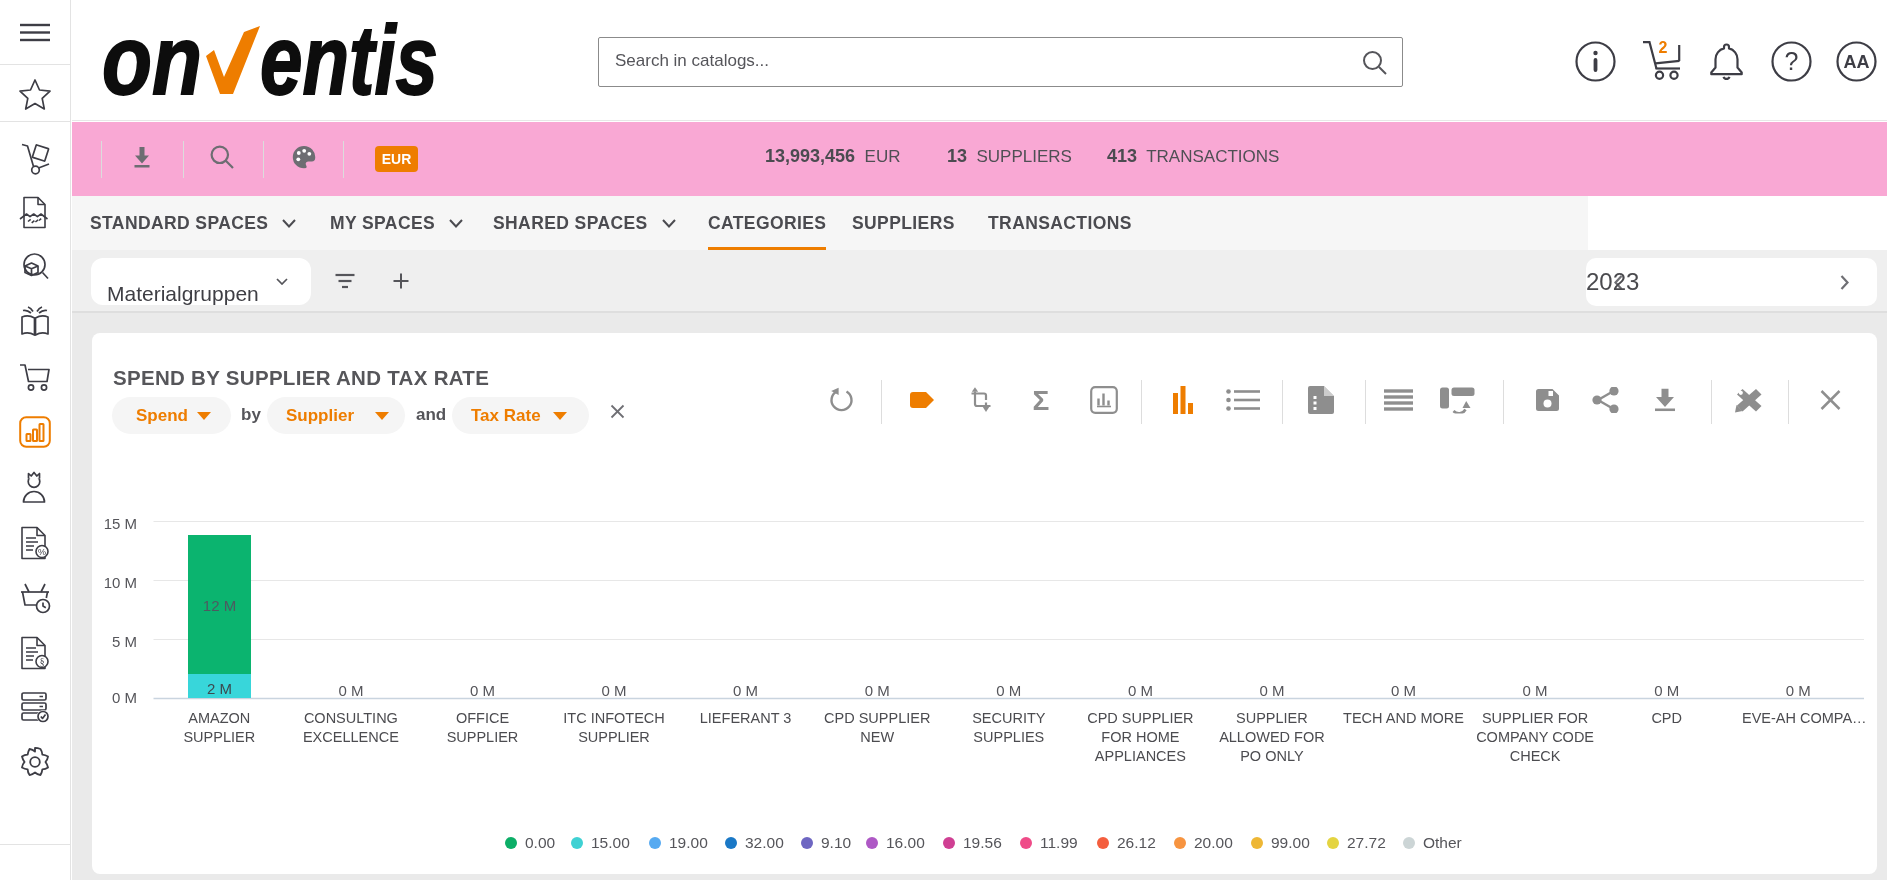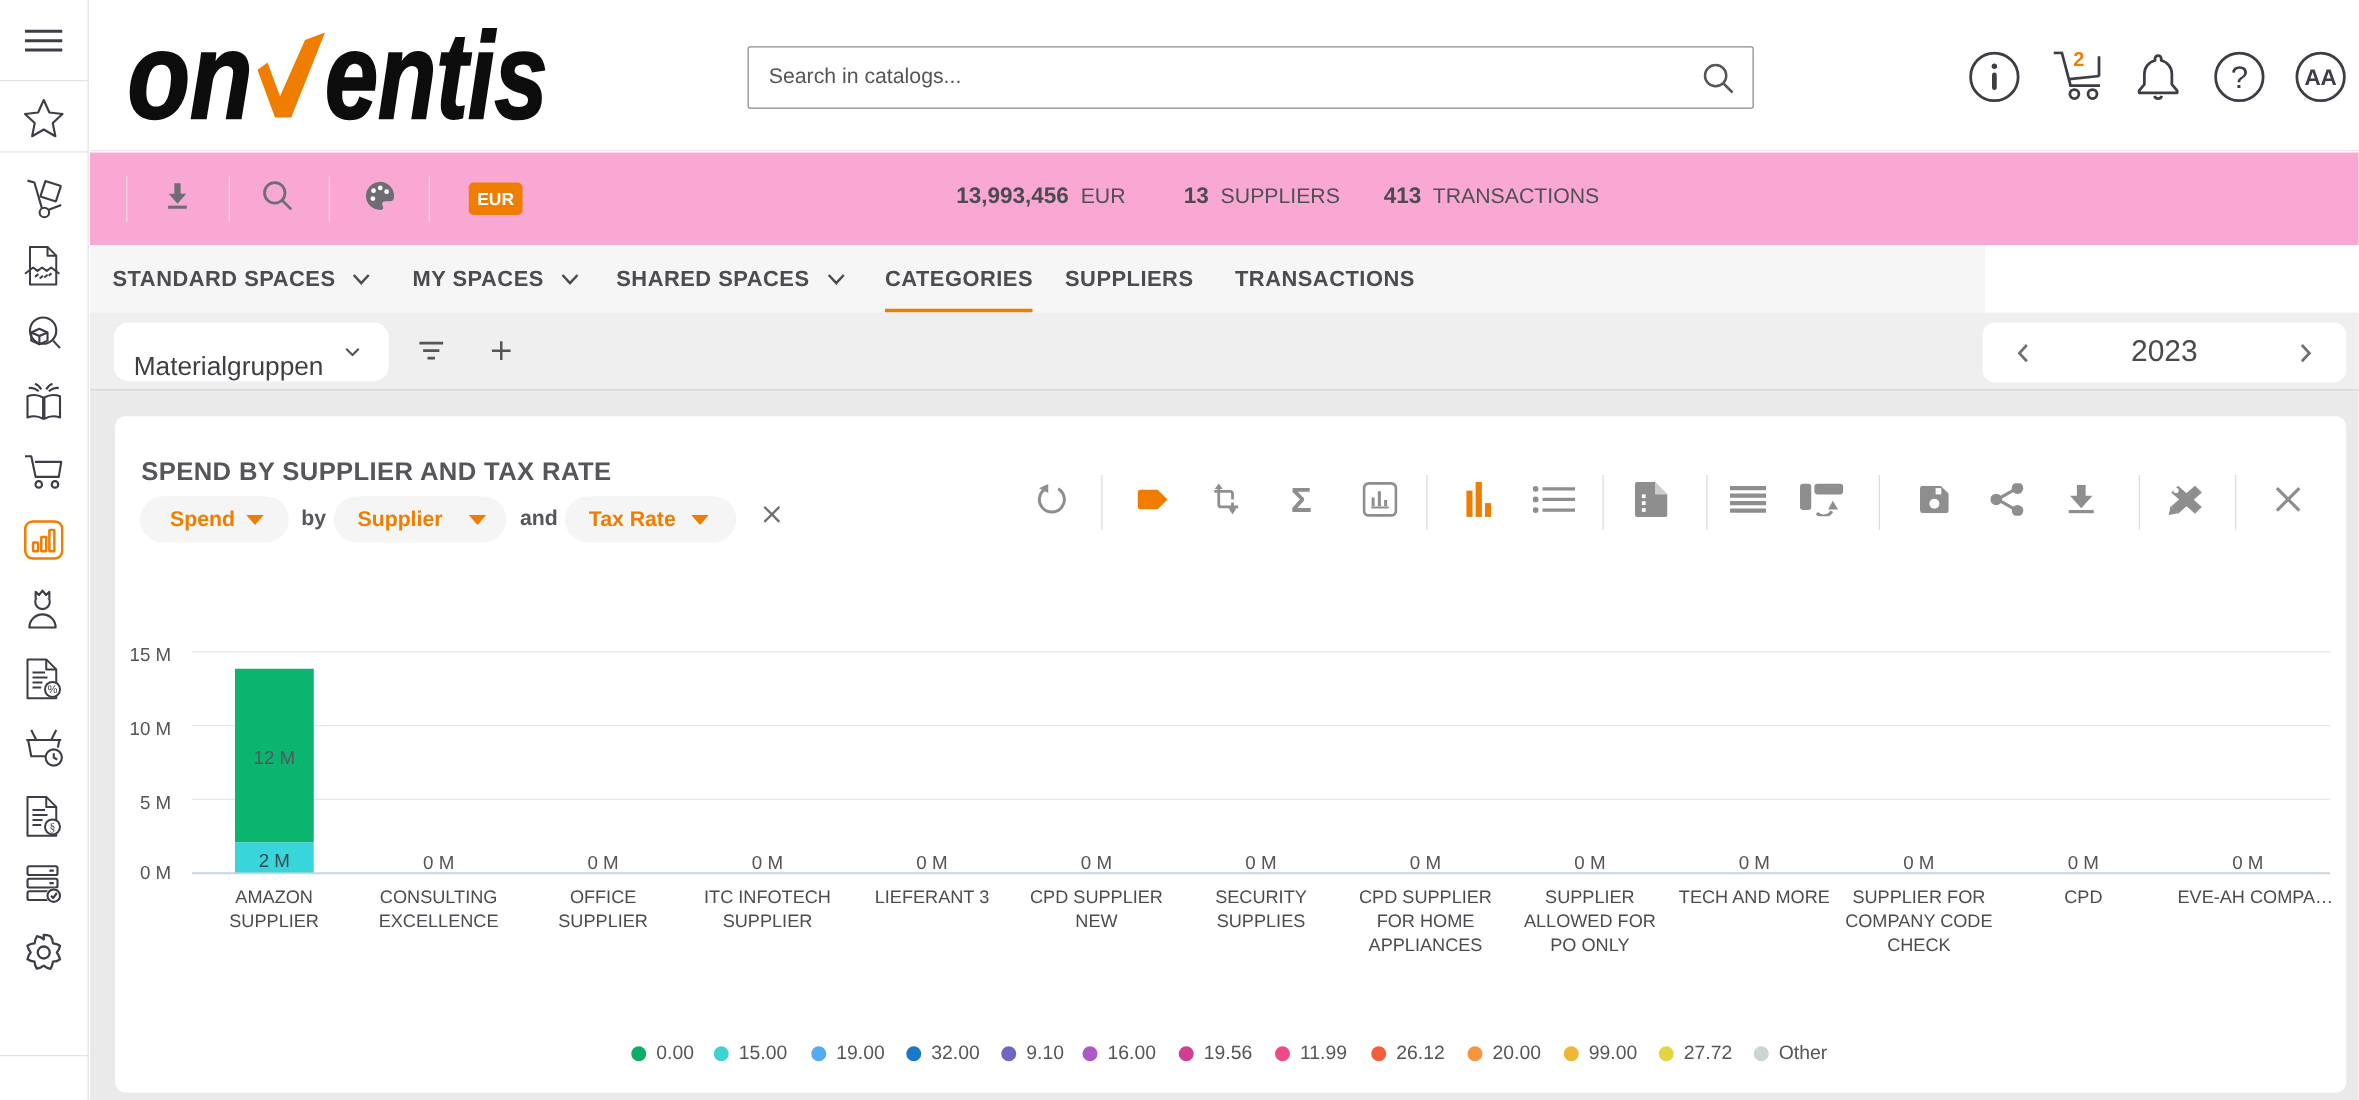--- a/index.html
+++ b/index.html
@@ -42,21 +42,21 @@
 
 
 #frow { position:absolute; left:72px; top:250px; width:1815px; height:63px; background:#efefef;
   border-bottom:2px solid #dedede; }
 #mgpill { position:absolute; left:19px; top:8px; width:220px; height:47px; background:#fff;
   border-radius:12px; }
 #mgpill .t { position:absolute; left:16px; top:12px; font-size:21px; color:#3e3e44;margin-top:12px; }
 #mgpill svg { position:absolute; right:23px; top:20px; }
 #yearpill { position:absolute; left:1514px; top:8px; width:291px; height:48px; background:#fff;
   border-radius:10px; }
-#yearpill .y { position:absolute; left:0; right:0; top:10px; text-align:center; font-size:24px; color:#4a4a4e; }
+#yearpill .y { position:absolute; left:0; right:0; top:10px; font-size:24px; color:#4a4a4e; }
 
 
 #page { position:absolute; left:72px; top:313px; width:1815px; height:567px; background:#eaeaea; }
 #card { position:absolute; left:20px; top:20px; width:1785px; height:541px; background:#fff;
   border-radius:8px; }
 #ctitle { position:absolute; left:21px; top:33px; font-size:20.5px; font-weight:bold; color:#56565a;
   letter-spacing:0.3px; }
 .chip { position:absolute; top:64px; height:37px; background:#f5f5f5; border-radius:18.5px;
   font-size:17px; font-weight:bold; color:#ee7d00; }
 .chip .ct { position:absolute; top:9px; }

